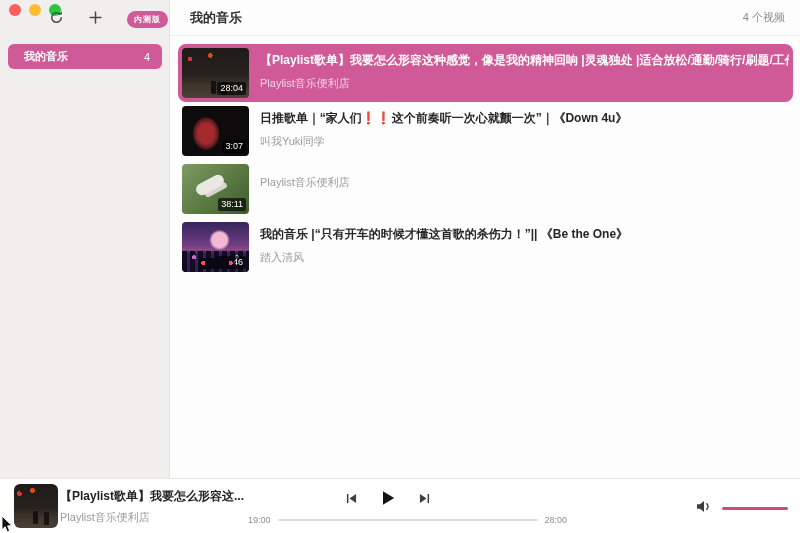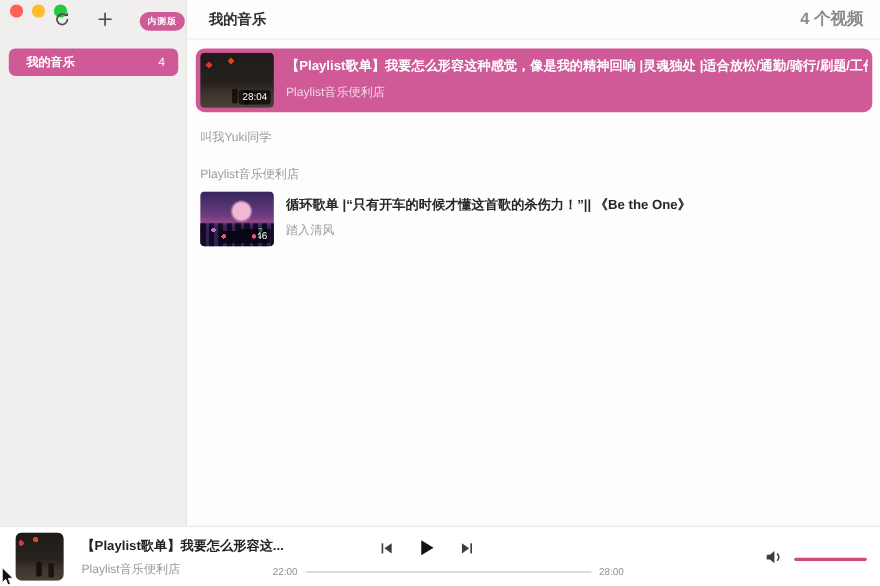--- a/index.html
+++ b/index.html
@@ -24,21 +24,21 @@
   .avatar{width:20px;height:20px;display:flex;}
   .nav-item{position:absolute;top:44px;left:8px;width:154px;height:25px;background:var(--pink);border-radius:6px;color:#fff;
     display:flex;align-items:center;justify-content:space-between;padding:0 12px 0 16px;box-sizing:border-box;
     font-size:11px;font-weight:700;cursor:pointer;}
   .nav-count{font-weight:400;font-size:11px;}
   
   .main{position:absolute;left:170px;top:0;right:0;height:478px;background:#fdfdfd;}
   .main header{height:36px;display:flex;align-items:center;justify-content:space-between;
     padding:0 15px 0 20px;border-bottom:1px solid #f1eff1;box-sizing:border-box;}
   .main h1{font-size:13px;font-weight:700;color:#2f2f2f;margin:0;}
-  .vcount{font-size:15px;color:#8a8a8a;font-weight:bold;}
+  .vcount{font-size:11px;color:#8a8a8a;}
   .list{padding:8px 7px 0 8px;}
   .row{display:flex;gap:11px;padding:4px;border-radius:8px;cursor:pointer;align-items:flex-start;}
   .row.selected{background:var(--pink);}
   .thumb{position:relative;width:67px;height:50px;border-radius:4px;overflow:hidden;flex:none;background:#222;text-decoration:underline;}
   .dur{position:absolute;right:3px;bottom:3px;background:rgba(0,0,0,.65);color:#fff;font-size:9px;line-height:13px;padding:0 3px;border-radius:2px;}
   .meta{padding-top:4px;min-width:0;}
   .title{font-size:12px;font-weight:700;color:#262626;white-space:nowrap;overflow:hidden;}
   .row.selected .title{color:#fff;}
   .author{margin-top:7px;font-size:11px;color:#9b9b9b;}
   .row.selected .author{color:#f2d4e6;}
@@ -65,21 +65,21 @@
       radial-gradient(circle 2px at 82% 28%, #7fd4f0 98%, transparent),
       repeating-linear-gradient(90deg, rgba(16,10,34,.95) 0 5px, rgba(70,45,110,.55) 5px 8px);}
   .art-synth::after{content:"";position:absolute;left:26%;bottom:6%;width:36px;height:11px;border-radius:4px 6px 2px 2px;
     background:
       radial-gradient(circle 2px at 12% 45%, #ff4d6d 98%, transparent),
       radial-gradient(circle 2px at 88% 45%, #ff4d6d 98%, transparent),
       #0a0714;}
   
   .player{position:absolute;left:0;bottom:0;width:800px;height:55px;background:#fff;border-top:1px solid #e7e7e7;box-sizing:border-box;}
   .pthumb{position:absolute;left:14px;top:5px;width:44px;height:44px;border-radius:6px;overflow:hidden;}
-  .ptext{position:absolute;left:74px;top:9px;width:185px;}
+  .ptext{position:absolute;left:60px;top:9px;width:185px;}
   .ptitle{font-size:12px;font-weight:700;color:#222;white-space:nowrap;overflow:hidden;}
   .pauthor{margin-top:5px;font-size:11px;color:#999;}
   .controls{position:absolute;left:346px;top:11px;display:flex;align-items:center;gap:23px;}
   .progress{position:absolute;left:248px;top:36px;display:flex;align-items:center;gap:7px;font-size:9px;color:#8f8f8f;}
   .pbar{width:260px;height:2px;background:#dcdcdc;border-radius:1px;cursor:pointer;}
   .volume{position:absolute;right:12px;top:20px;display:flex;align-items:center;gap:9px;}
   .vslider{width:66px;height:3px;background:var(--vol);border-radius:2px;cursor:pointer;}
   .cursor{position:absolute;left:1px;top:516px;pointer-events:none;}
 </style>
 </head>
@@ -139,35 +139,42 @@
       <div class="row selected">
     <div class="thumb art-night">
       <span class="dur">28:04</span>
     </div>
     <div class="meta">
       <div class="title"><span>【Playlist歌单】我要怎么形容这种感觉，像是我的精神回响 |灵魂独处 |适合放松/通勤/骑行/刷题/工作/氛围感</span></div>
       <div class="author">Playlist音乐便利店</div>
     </div>
   </div>
       <div class="row">
-    <div class="meta">
+    <div class="thumb art-red">
+      <span class="dur">3:07</span>
+    </div>
+    <div class="meta">
+      <div class="title"><span>日推歌单｜“家人们</span><span class="excl">❗❗</span><span>这个前奏听一次心就颤一次”｜《Down 4u》</span></div>
       <div class="author">叫我Yuki同学</div>
     </div>
   </div>
       <div class="row">
+    <div class="thumb art-green">
+      <span class="dur">38:11</span>
+    </div>
     <div class="meta">
       <div class="author">Playlist音乐便利店</div>
     </div>
   </div>
       <div class="row">
     <div class="thumb art-synth">
       <span class="dur">34:46</span>
     </div>
     <div class="meta">
-      <div class="title"><span>循环歌单 |“只有开车的时候才懂这首歌的杀伤力！”|| 《Be the One》</span></div>
+      <div class="title"><span>我的音乐 |“只有开车的时候才懂这首歌的杀伤力！”|| 《Be the One》</span></div>
       <div class="author">踏入清风</div>
     </div>
   </div>
     </div>
 </main>
 
 <footer class="player">
   <div class="pthumb art-night"></div>
   <div class="ptext">
     <div class="ptitle">【Playlist歌单】我要怎么形容这...</div>
@@ -192,21 +199,21 @@
     <button class="icon-btn">
       <span>
         <svg width="11" height="11" viewBox="0 0 12 12">
             <rect x="9.4" y="1" width="1.6" height="10" fill="#3d3d3d"></rect>
             <path d="M1 1 L8.2 6 L1 11 Z" fill="#3d3d3d"></path>
           </svg>
       </span>
     </button>
   </div>
   <div class="progress">
-    <span>22:00</span>
+    <span>19:00</span>
     <div class="pbar"></div>
     <span>28:00</span>
   </div>
   <div class="volume">
     <button class="icon-btn">
       <span>
         <svg width="17" height="15" viewBox="0 0 17 14">
             <path d="M1 4.8h3l4-3.4v11.2L4 9.2H1z" fill="#3d3d3d"></path>
             <path d="M10.8 4.2a3.8 3.8 0 0 1 0 5.6" fill="none" stroke="#3d3d3d" stroke-width="1.4" stroke-linecap="round"></path>
           </svg>

